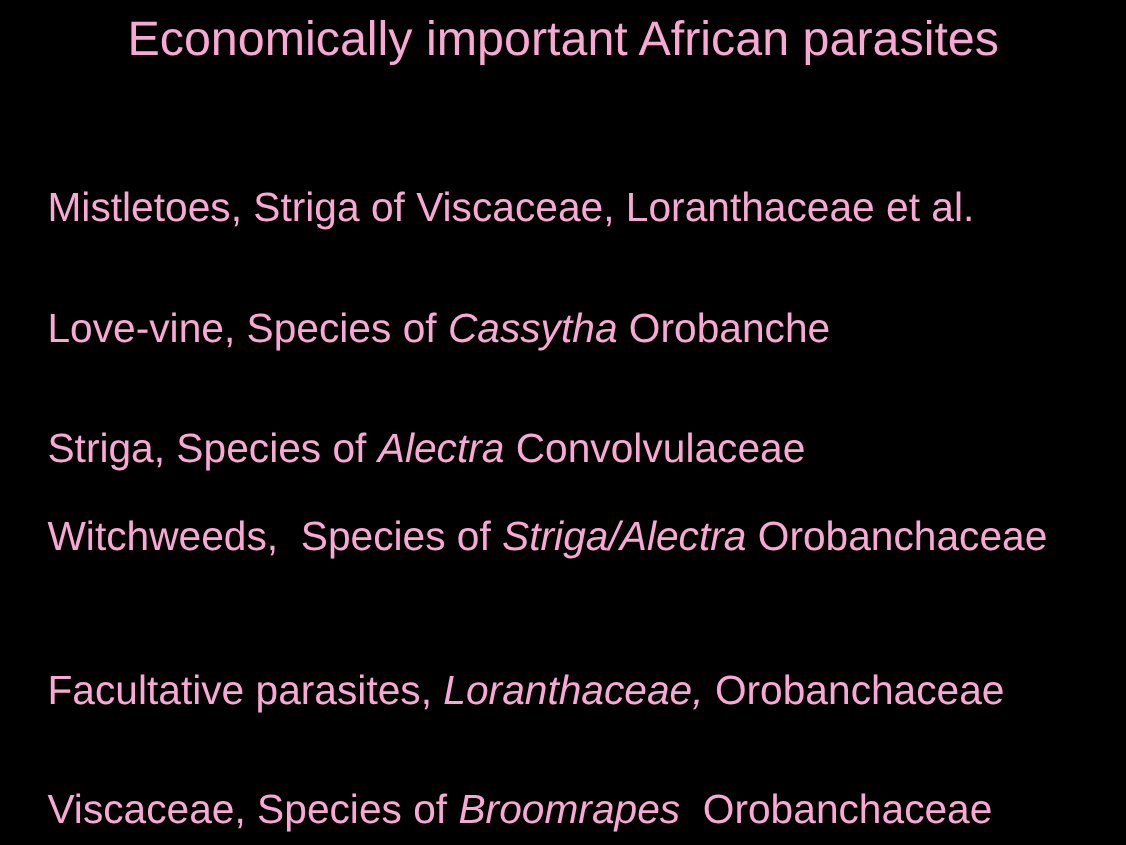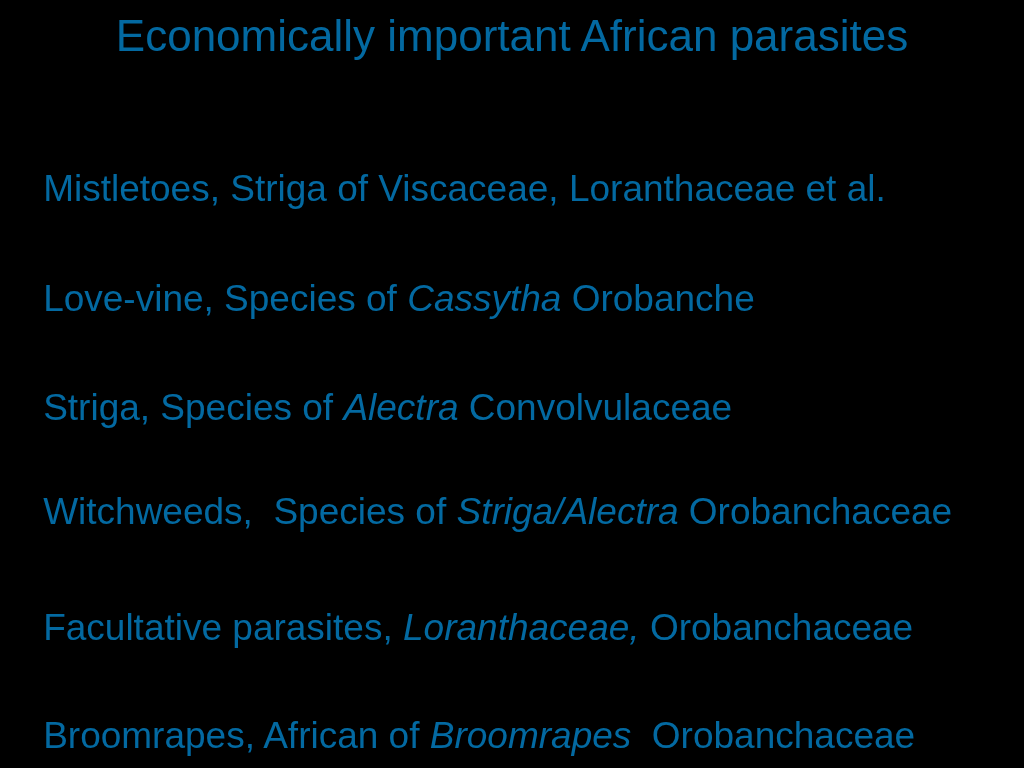--- a/index.html
+++ b/index.html
@@ -7,21 +7,21 @@
     padding: 0;
     background: #000;
   }
   .slide {
     position: relative;
     width: 1024px;
     height: 768px;
     background: #000000;
     overflow: hidden;
     font-family: "Liberation Sans", sans-serif;
-    color: #0369a1;
+    color: #f9a8d4;
   }
   .slide-title {
     position: absolute;
     top: 14px;
     left: 0;
     width: 100%;
     text-align: center;
     font-size: 44px;
     line-height: 1;
     font-weight: 400;
@@ -35,21 +35,21 @@
     line-height: 1;
     font-weight: 400;
     white-space: pre; 
   }
   .body-line .it {
     font-style: italic;
   }
   .line-1 { top: 133px; }
   .line-2 { top: 243px; }
   .line-3 { top: 352px; }
-  .line-4 { top: 456px; text-align: center; }
+  .line-4 { top: 432px; text-align: center; }
   .line-5 { top: 572px; }
   .line-6 { top: 680px; }
 </style>
 </head>
 <body>
 
 <div class="slide">
 
   <div class="slide-title">Economically important African parasites</div>
 
@@ -67,16 +67,16 @@
 
   <div class="body-line line-4">
     <span>Witchweeds,  Species of </span><span class="it">Striga/Alectra</span><span> Orobanchaceae</span>
   </div>
 
   <div class="body-line line-5">
     <span>Facultative parasites, </span><span class="it">Loranthaceae,</span><span> Orobanchaceae</span>
   </div>
 
   <div class="body-line line-6">
-    <span>Broomrapes, African of </span><span class="it">Broomrapes</span><span>  Orobanchaceae</span>
+    <span>Viscaceae, Species of </span><span class="it">Broomrapes</span><span>  Orobanchaceae</span>
   </div>
 
 </div>
 
 </body></html>

